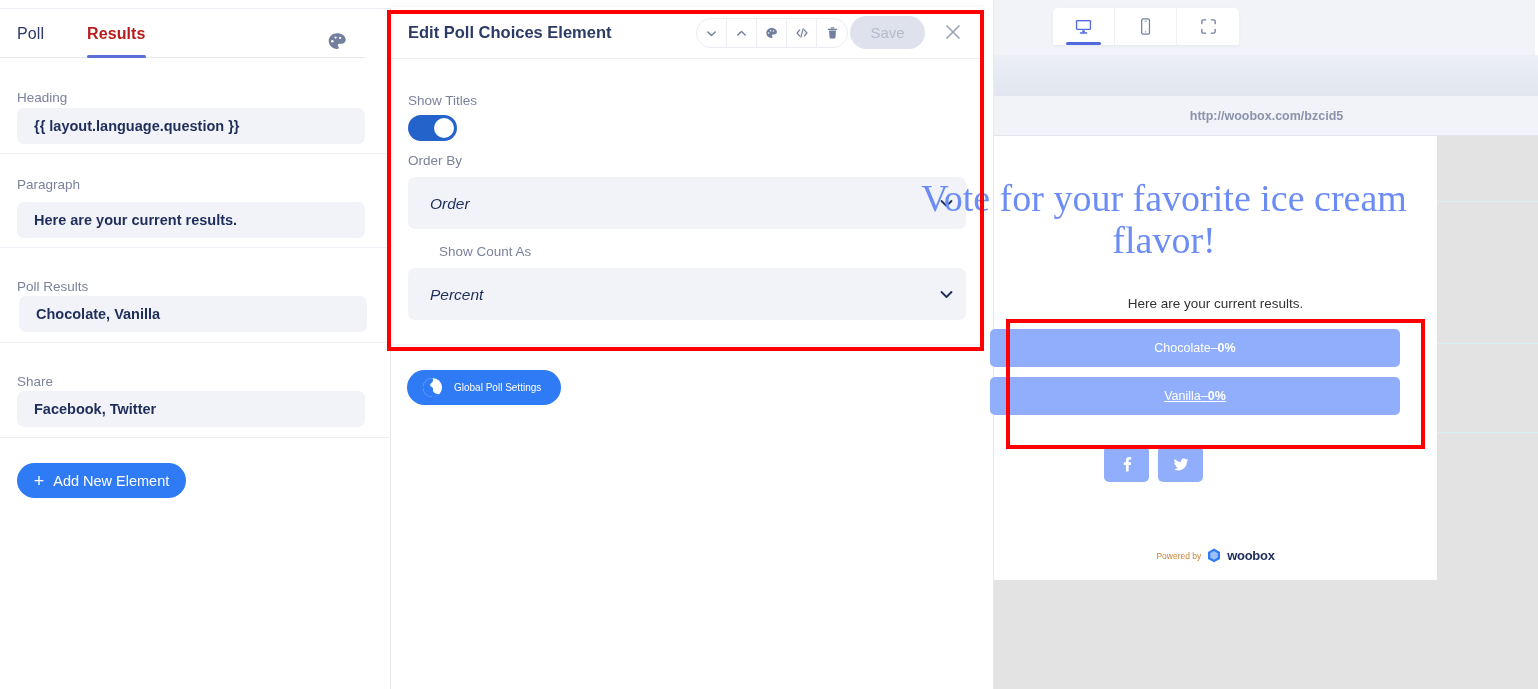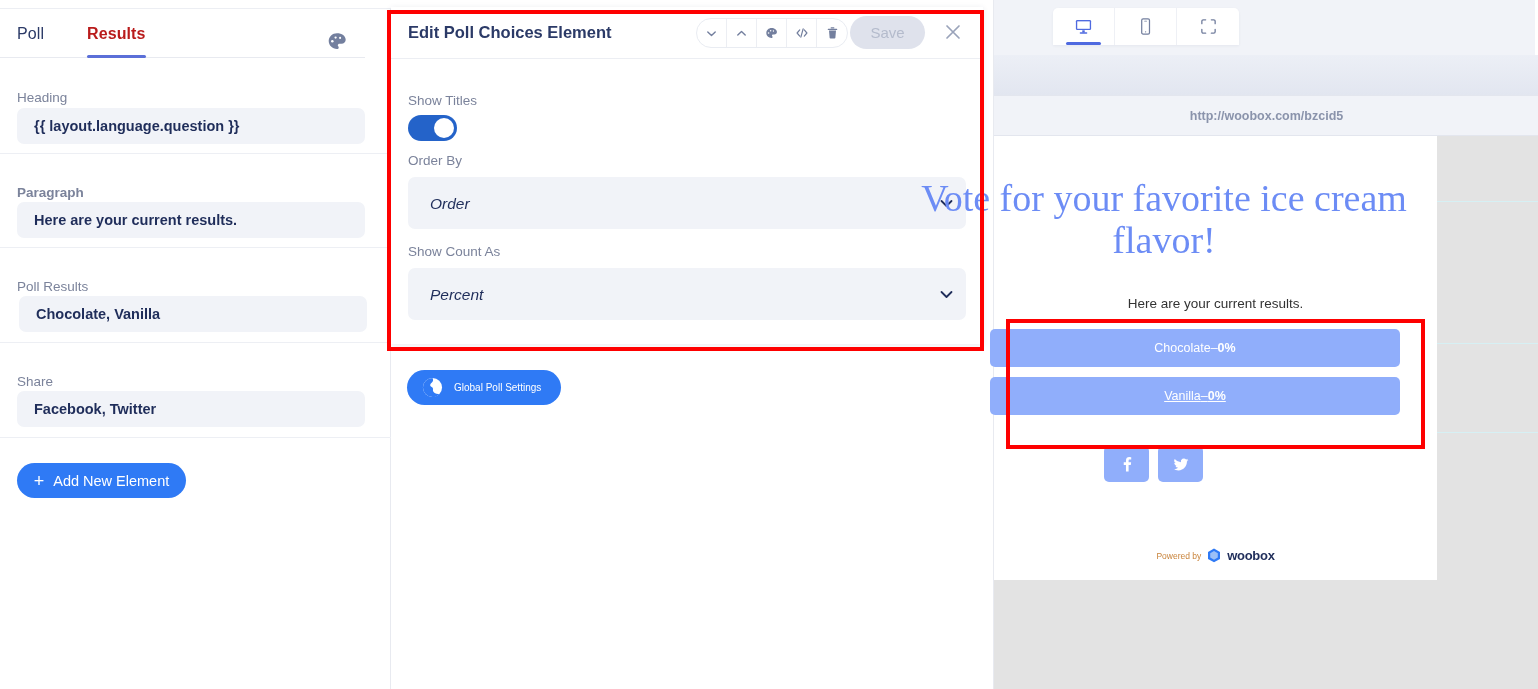--- a/index.html
+++ b/index.html
@@ -247,21 +247,21 @@
         </svg>
       </button>
     </div>
 
     <div class="field-row" style="top:58px; height:96px;">
       <div class="field-label" style="top:32px;">Heading</div>
       <div class="field-box" style="top:50px;">{{ layout.language.question }}</div>
     </div>
 
     <div class="field-row" style="top:154px; height:94px;">
-      <div class="field-label" style="top:31px;font-weight:bold;">Paragraph</div>
+      <div class="field-label" style="top:23px;">Paragraph</div>
       <div class="field-box" style="top:48px;">Here are your current results.</div>
     </div>
 
     <div class="field-row" style="top:248px; height:95px;">
       <div class="field-label" style="top:31px;">Poll Results</div>
       <div class="field-box" style="top:48px; left:19px;text-align:right;">Chocolate, Vanilla</div>
     </div>
 
     <div class="field-row" style="top:343px; height:95px;">
       <div class="field-label" style="top:31px;">Share</div>
@@ -335,21 +335,21 @@
           <select class="sel">
             <option>Order</option>
           </select>
           <span class="sel-chev">
             <svg width="13" height="9" viewBox="0 0 13 9">
               <path d="M1.5 2 L6.5 7 L11.5 2" stroke="#1f2d5a" stroke-width="1.8" fill="none" stroke-linecap="round" stroke-linejoin="round"></path>
             </svg>
           </span>
         </div>
 
-        <div class="ctl-label" style="top:185px;">Show Count As</div>
+        <div class="ctl-label" style="top:185px;margin-left:31px;">Show Count As</div>
         <div class="sel-wrap" style="top:209px;">
           <select class="sel">
             <option>Percent</option>
           </select>
           <span class="sel-chev">
             <svg width="13" height="9" viewBox="0 0 13 9">
               <path d="M1.5 2 L6.5 7 L11.5 2" stroke="#1f2d5a" stroke-width="1.8" fill="none" stroke-linecap="round" stroke-linejoin="round"></path>
             </svg>
           </span>
         </div>

